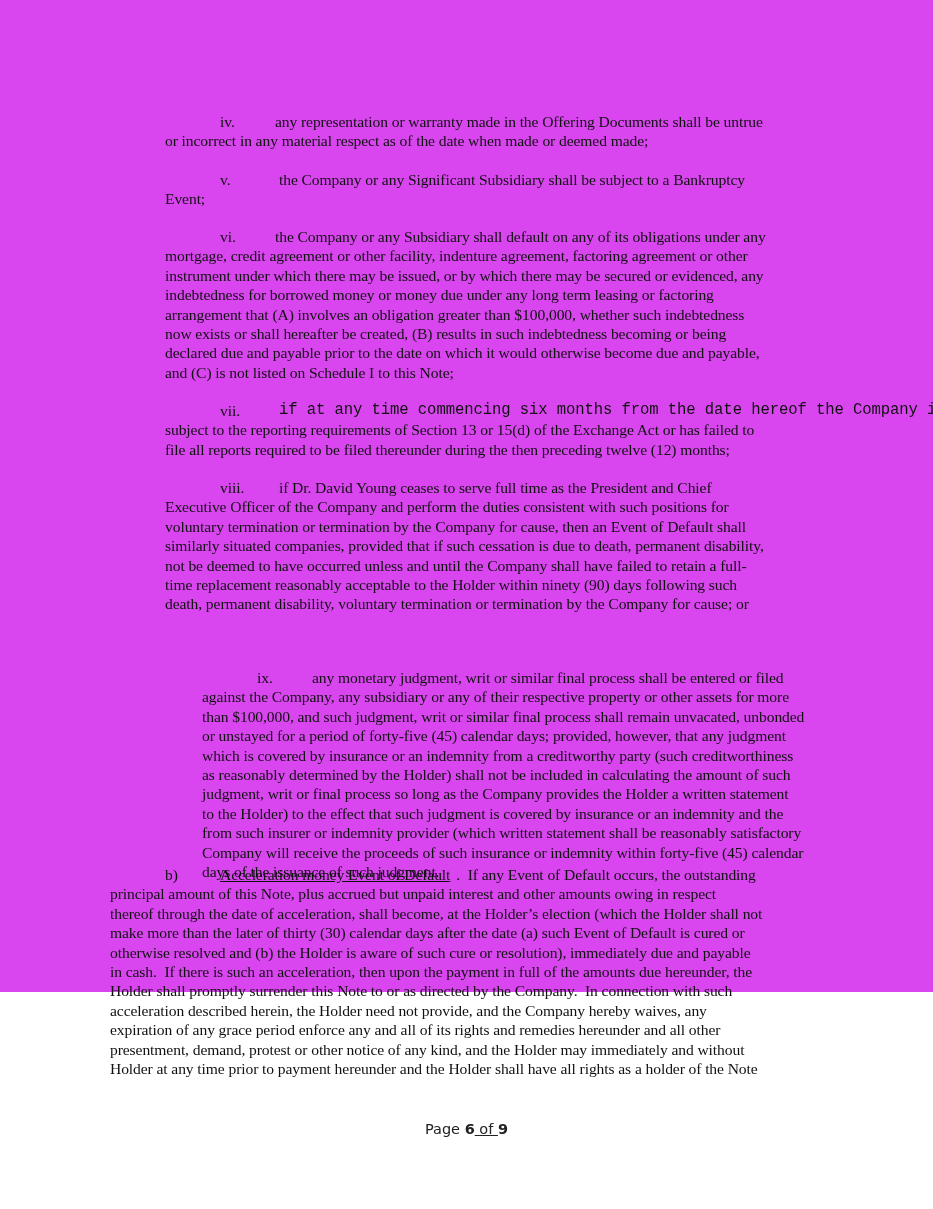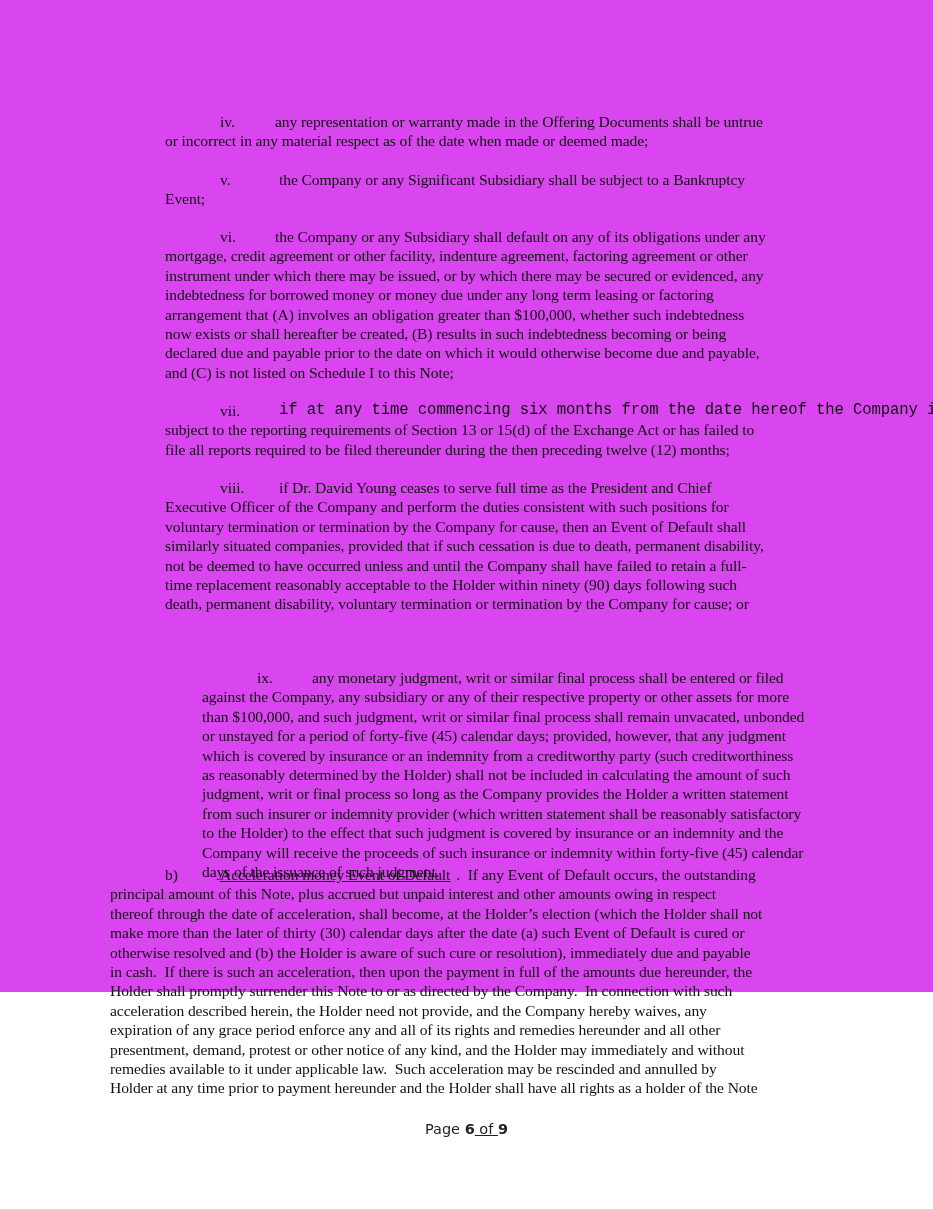--- a/index.html
+++ b/index.html
@@ -115,41 +115,40 @@
     <span class="line first-line">
       <span class="lead" style="left:55px;">ix.</span>
       <span class="lead" style="left:110px;text-align:right;">any monetary judgment, writ or similar final process shall be entered or filed</span>
     </span>
     <span class="line">against the Company, any subsidiary or any of their respective property or other assets for more</span>
     <span class="line">than $100,000, and such judgment, writ or similar final process shall remain unvacated, unbonded</span>
     <span class="line">or unstayed for a period of forty-five (45) calendar days; provided, however, that any judgment</span>
     <span class="line">which is covered by insurance or an indemnity from a creditworthy party (such creditworthiness</span>
     <span class="line">as reasonably determined by the Holder) shall not be included in calculating the amount of such</span>
     <span class="line">judgment, writ or final process so long as the Company provides the Holder a written statement</span>
+    <span class="line">to the Holder) to the effect that such judgment is covered by insurance or an indemnity and the</span>
     <span class="line">from such insurer or indemnity provider (which written statement shall be reasonably satisfactory</span>
-    <span class="line">to the Holder) to the effect that such judgment is covered by insurance or an indemnity and the</span>
     <span class="line">Company will receive the proceeds of such insurance or indemnity within forty-five (45) calendar</span>
     <span class="line">days of the issuance of such judgment.</span>
   </div>
 
   <div class="para" style="left:110px; top:865px;">
     <span class="line first-line">
       <span class="lead" style="left:55px;">b)</span>
       <span class="lead" style="left:110px;"><span class="heading-u">Acceleration money Event of Default</span><span style="white-space:pre;padding-left:6px;">.  If any Event of Default occurs, the outstanding</span></span>
     </span>
     <span class="line">principal amount of this Note, plus accrued but unpaid interest and other amounts owing in respect</span>
     <span class="line">thereof through the date of acceleration, shall become, at the Holder’s election (which the Holder shall not</span>
     <span class="line">make more than the later of thirty (30) calendar days after the date (a) such Event of Default is cured or</span>
     <span class="line">otherwise resolved and (b) the Holder is aware of such cure or resolution), immediately due and payable</span>
     <span class="line" style="white-space:pre;">in cash.  If there is such an acceleration, then upon the payment in full of the amounts due hereunder, the</span>
     <span class="line" style="white-space:pre;">Holder shall promptly surrender this Note to or as directed by the Company.  In connection with such</span>
     <span class="line">acceleration described herein, the Holder need not provide, and the Company hereby waives, any</span>
     <span class="line">expiration of any grace period enforce any and all of its rights and remedies hereunder and all other</span>
     <span class="line">presentment, demand, protest or other notice of any kind, and the Holder may immediately and without</span>
-    <span class="line" style="white-space:pre;">remedies available to it under applicable law.  Such acceleration may be rescinded and annulled by</span>
     <span class="line">Holder at any time prior to payment hereunder and the Holder shall have all rights as a holder of the Note</span>
   </div>
 
   <div class="footer">
     <span style="white-space:pre;">Page </span><b>6</b><span style="white-space:pre;text-decoration:underline;"> of </span><b>9</b>
   </div>
 
 </div>
 
 </body></html>

